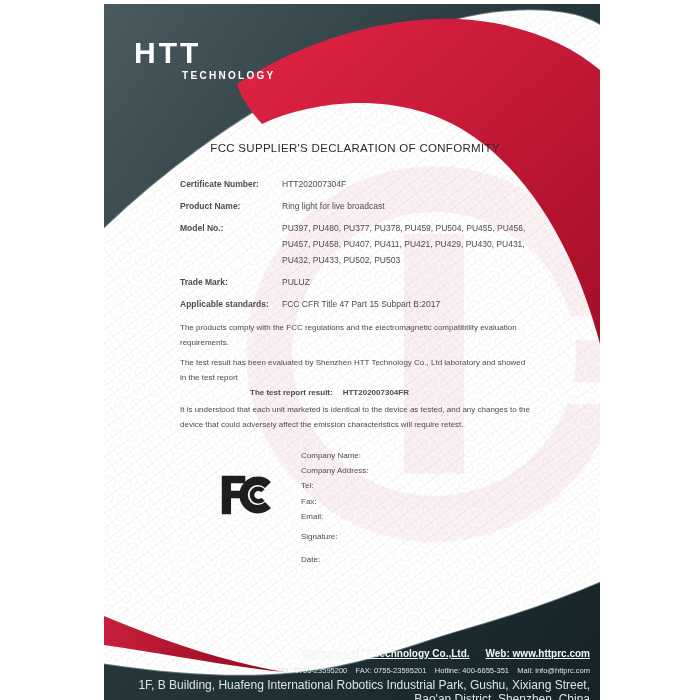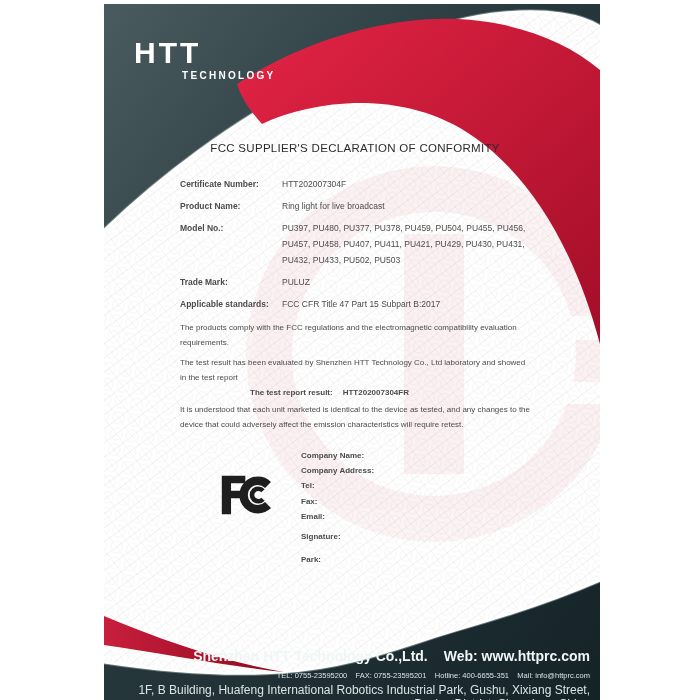--- a/index.html
+++ b/index.html
@@ -19,28 +19,28 @@
   .spec-row { display:flex; margin-bottom:8px; }
   .spec-label { width:102px; flex:none; font-size:8.5px; font-weight:bold; color:#4c4c4c; line-height:12px; }
   .spec-value { flex:1; font-size:8.5px; font-weight:normal; color:#4c4c4c; line-height:16px; margin-top:-2px; }
 
   .para { font-size:8px; line-height:15px; color:#4c4c4c; margin-top:5px; }
   .para-first { margin-top:7px; }
   .report-line { font-size:8px; font-weight:bold; color:#4c4c4c; margin-top:3px; padding-left:70px; }
   .report-line .report-number { margin-left:10px; }
 
   .resp { position:relative; margin-top:16px; min-height:130px; }
-  .resp-fields { margin-left:121px;font-weight:bold; }
+  .resp-fields { margin-left:121px; }
   .resp-field { font-size:8px; color:#4c4c4c; line-height:15.2px; }
   .resp-field.sig { margin-top:5px; }
   .resp-field.date { margin-top:8px; }
   .fcc-logo { position:absolute; left:40px; top:26px; width:54px; height:42px; }
 
   .footer { position:absolute; right:10px; top:644px; text-align:right; z-index:3; }
-  .f-line1 { font-size:14px; font-weight:bold; color:#f0f6f6; }
+  .f-line1 { font-size:10px; font-weight:bold; color:#f0f6f6;text-decoration:underline; }
   .f-line1 .f-web { margin-left:16px; }
   .f-line2 { font-size:7.5px; color:#d9e4e4; margin-top:7px; white-space:pre; }
   .f-line3 { font-size:12px; color:#d9e4e4; margin-top:3px; }
 </style>
 </head>
 <body>
 
 <div class="page">
   <div class="cert">
 
@@ -141,21 +141,21 @@
           <path d="M57,13 A17,17 0 1 0 57,37" fill="none" stroke="#1e1e1e" stroke-width="10"></path>
           <path d="M51,20 A7.5,7.5 0 1 0 51,30" fill="none" stroke="#1e1e1e" stroke-width="5.5"></path>
         </svg>
         <div class="resp-fields">
           <div class="resp-field">Company Name:</div>
           <div class="resp-field">Company Address:</div>
           <div class="resp-field">Tel:</div>
           <div class="resp-field">Fax:</div>
           <div class="resp-field">Email:</div>
           <div class="resp-field sig">Signature:</div>
-          <div class="resp-field date">Park:</div>
+          <div class="resp-field date">Date:</div>
         </div>
       </div>
     </div>
 
     <div class="footer">
       <div class="f-line1">
         <span>Shenzhen HTT Technology Co.,Ltd.</span><span class="f-web">Web: www.httprc.com</span>
       </div>
       <div class="f-line2">TEL: 0755-23595200    FAX: 0755-23595201    Hotline: 400-6655-351    Mail: info@httprc.com</div>
       <div class="f-line3">1F, B Building, Huafeng International Robotics Industrial Park, Gushu, Xixiang Street, Bao'an District, Shenzhen, China</div>

